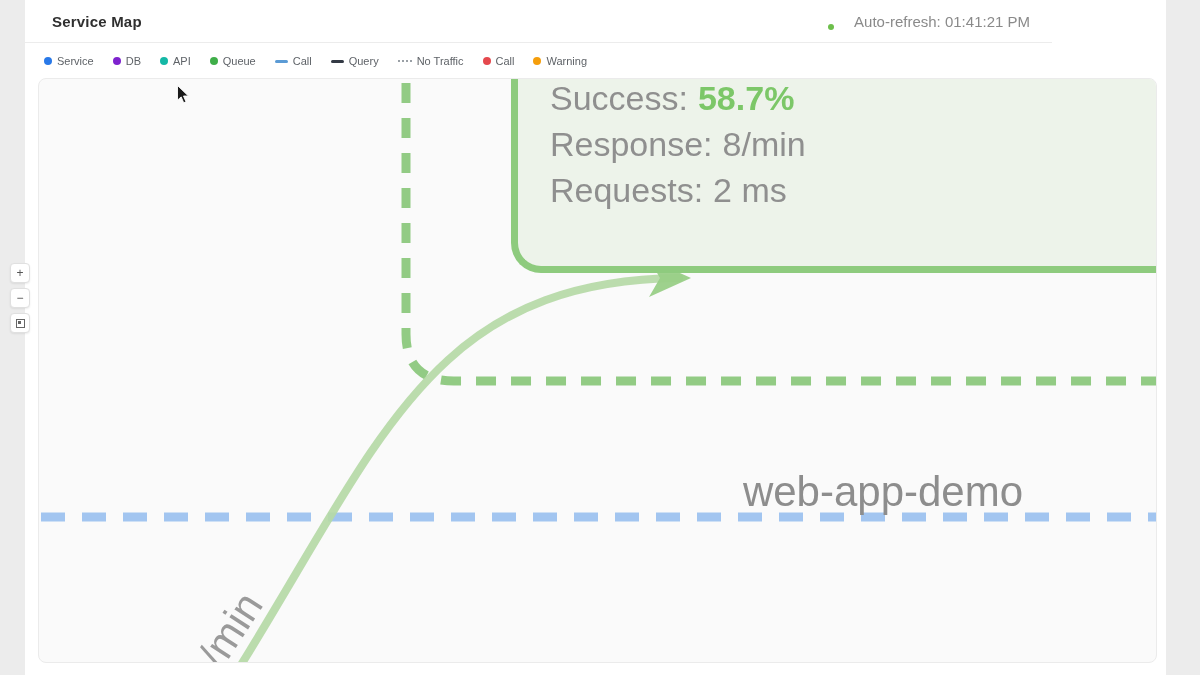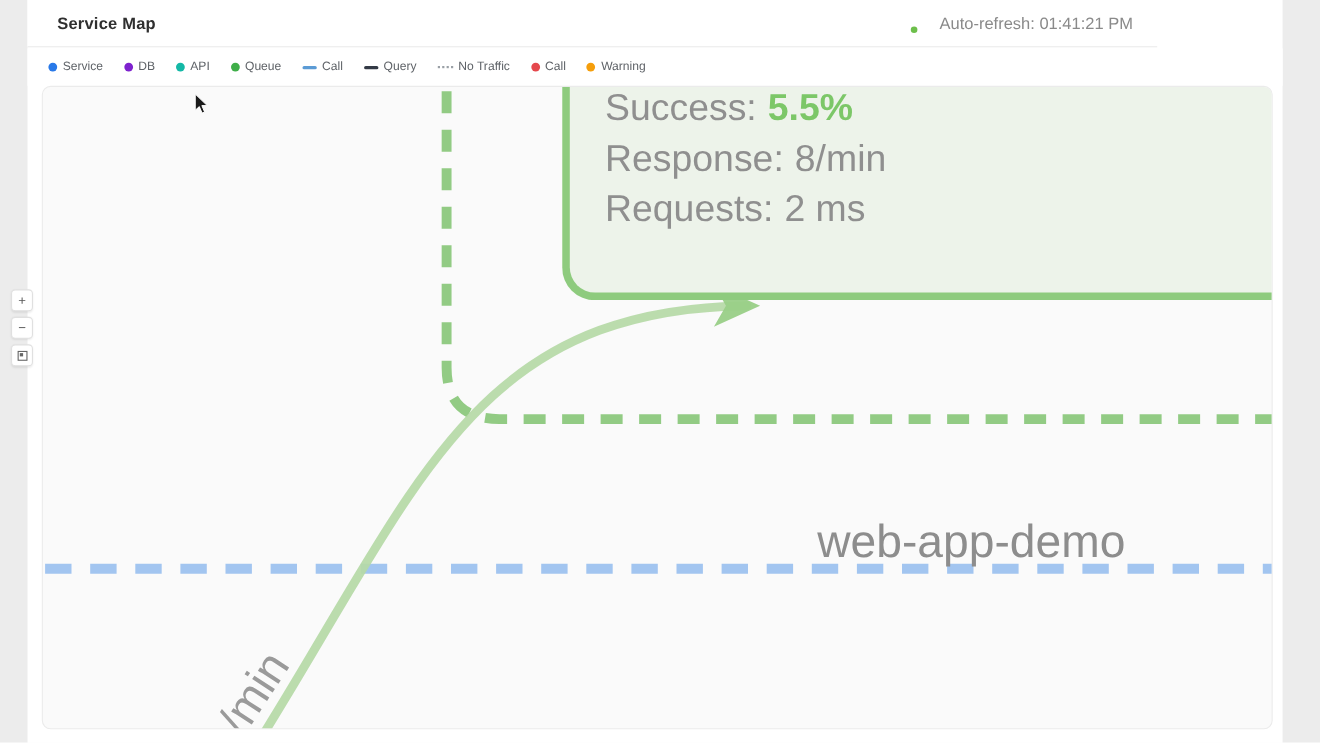--- a/index.html
+++ b/index.html
@@ -118,21 +118,21 @@
 
     <polygon points="610,180 652,199 610,218 621,199" opacity="0.95" style="fill: rgb(153, 207, 135);"></polygon>
 
     <text class="edge-label" transform="translate(182,592) rotate(-57)">/min</text>
 
     <text class="map-label" x="844" y="427" text-anchor="middle">web-app-demo</text>
   </svg>
 
   <div class="tooltip-card" style="border-color: rgb(142, 203, 126); background: rgb(237, 243, 234);">
     <div class="tt-line">
-      <span>Success:</span><span class="val green" style="color: rgb(124, 199, 104);">5.5%</span>
+      <span>Success:</span><span class="val green" style="color: rgb(124, 199, 104);">58.7%</span>
     </div>
     <div class="tt-line">
       <span>Response:</span><span class="val">8/min</span>
     </div>
     <div class="tt-line">
       <span>Requests:</span><span class="val">2 ms</span>
     </div>
   </div>
 </div>
 

